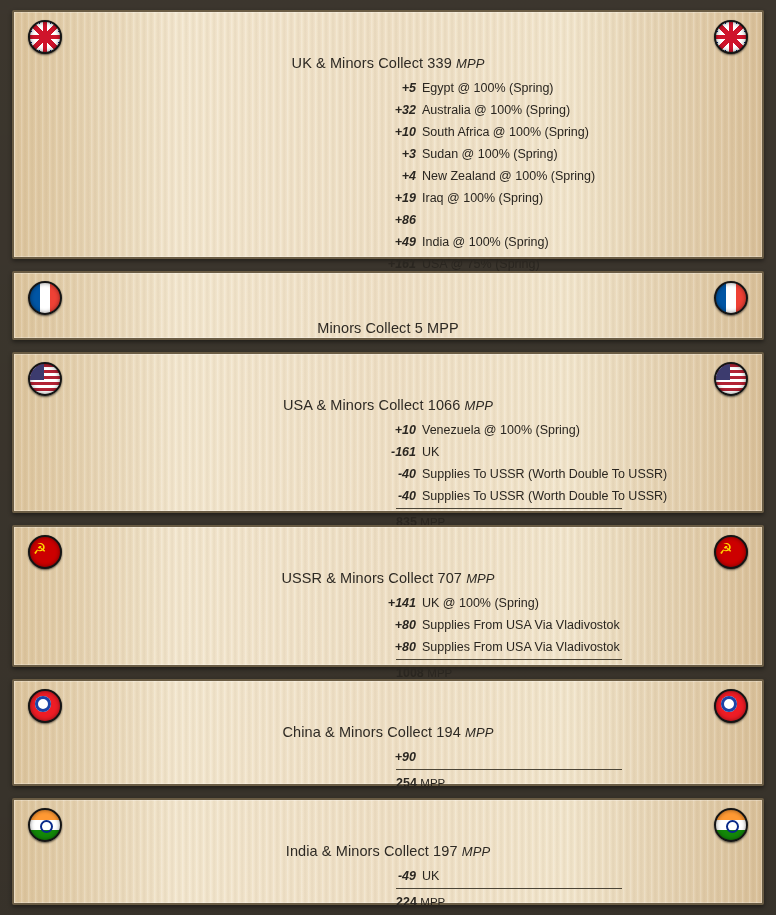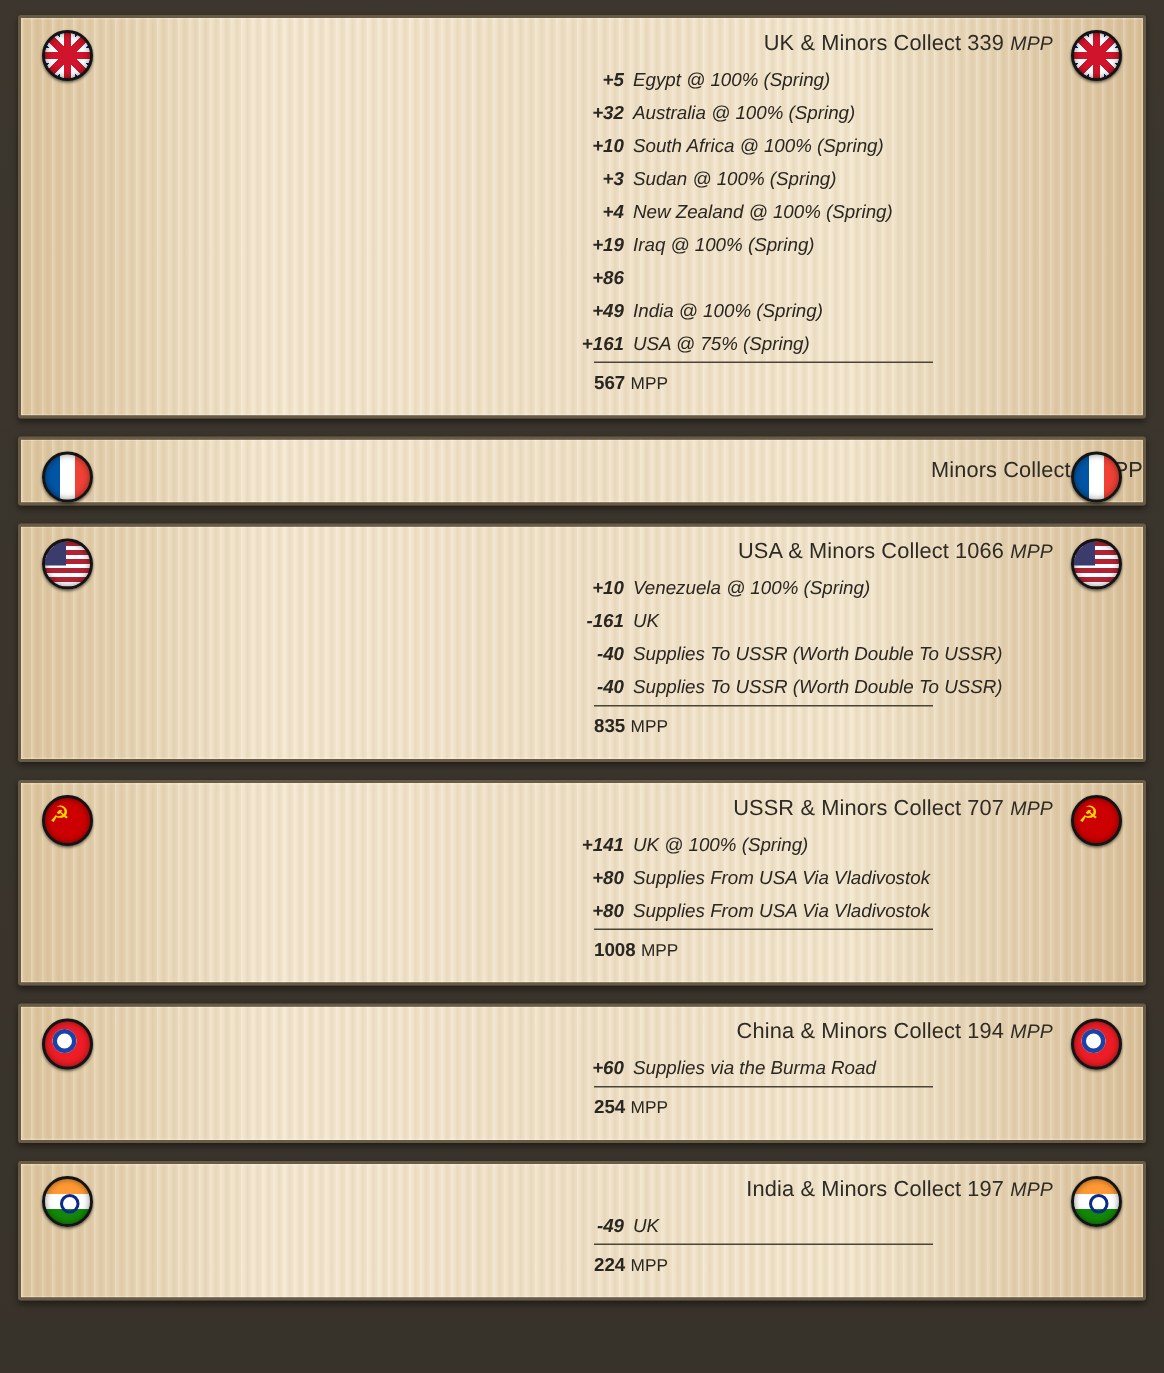--- a/index.html
+++ b/index.html
@@ -111,26 +111,27 @@
   .fl-india::after {
     content: "";
     position: absolute;
     left: 10px; top: 10px;
     width: 9px; height: 9px;
     border-radius: 50%;
     border: 2px solid #0a2a8a;
   }
 
   .header {
-    text-align: right;
+    text-align: center;
     font-size: 14.5px;
     color: #2e2a24;
     letter-spacing: 0.1px;
     line-height: 18px;
     padding: 0 60px;
+    margin-top: 34px;
   }
   .header .mpp-word {
     font-style: italic;
     font-size: 13px;
   }
   .rows {
     margin-top: 4px;
   }
   .row {
     display: flex;
@@ -143,21 +144,20 @@
   .row .amt {
     display: inline-block;
     min-width: 34px;
     text-align: right;
     font-style: italic;
     font-weight: bold;
     margin-right: 6px;
     white-space: nowrap;
   }
   .row .desc {
-    font-style: italic;
   }
   .rule {
     width: 226px;
     margin-left: 382px;
     border-bottom: 1px solid #4b4436;
     height: 0;
     margin-top: 1px;
     margin-bottom: 2px;
   }
   .total {
@@ -274,22 +274,21 @@
       </div>
       <div class="rule"></div>
       <div class="total"><span class="tnum">1008</span>  <span class="tunit">MPP</span></div>
     </div>
     <div class="panel">
       <div class="flag left fl-china"></div>
       <div class="flag right fl-china"></div>
       <div class="header"><span>China &amp; Minors Collect 194</span> <span class="mpp-word">MPP</span></div>
       <div class="rows">
         <div class="row">
-          <span class="amt">+60</span>
-          <span class="desc">Supplies via the Burma Road</span>
+          <span class="amt">+90</span>
         </div>
       </div>
       <div class="rule"></div>
       <div class="total"><span class="tnum">254</span>  <span class="tunit">MPP</span></div>
     </div>
     <div class="panel">
       <div class="flag left fl-india"></div>
       <div class="flag right fl-india"></div>
       <div class="header"><span>India &amp; Minors Collect 197</span> <span class="mpp-word">MPP</span></div>
       <div class="rows">

